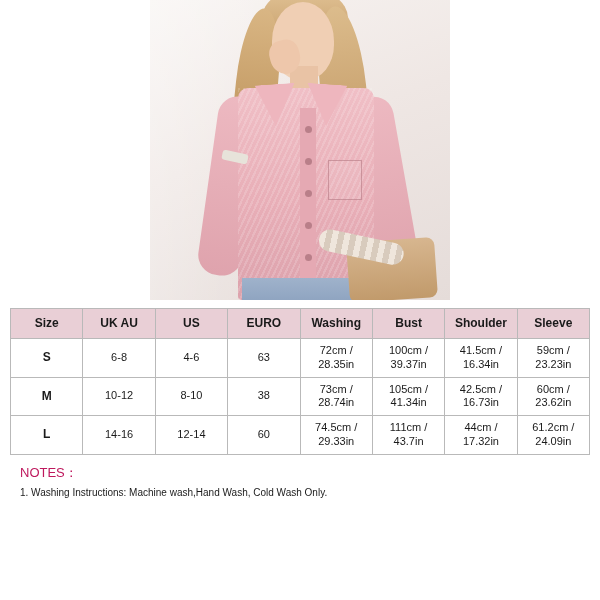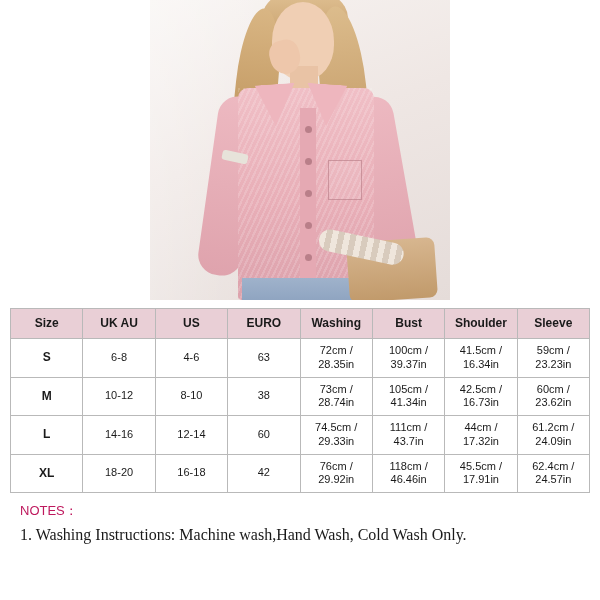--- a/index.html
+++ b/index.html
@@ -214,24 +214,24 @@
   .notes {
     margin: 9px 0 0 20px;
   }
   .notes-title {
     font-size: 13px;
     color: #be185d;
     margin-bottom: 3px;
     font-family: "Liberation Sans", sans-serif;
   }
   .notes-line {
-    font-size: 16px;
+    font-size: 10px;
     color: #1a1a1a;
     line-height: 1.55;
-    font-family: Liberation Serif, serif;
+    font-family: Liberation Sans, sans-serif;
   }
 </style>
 </head>
 <body>
 
 <div class="page">
 
   <div class="photo">
     <div class="photo-inner">
       <div class="backdrop"></div>
@@ -298,30 +298,20 @@
       <tr>
         <td class="size-col">L</td>
         <td>14-16</td>
         <td>12-14</td>
         <td>60</td>
         <td>74.5cm / 29.33in</td>
         <td>111cm / 43.7in</td>
         <td>44cm / 17.32in</td>
         <td>61.2cm / 24.09in</td>
       </tr>
-      <tr>
-        <td class="size-col">XL</td>
-        <td>18-20</td>
-        <td>16-18</td>
-        <td>42</td>
-        <td>76cm / 29.92in</td>
-        <td>118cm / 46.46in</td>
-        <td>45.5cm / 17.91in</td>
-        <td>62.4cm / 24.57in</td>
-      </tr>
     </tbody>
   </table>
 
   <div class="notes">
     <div class="notes-title">NOTES：</div>
     <div class="notes-line">1. Washing Instructions: Machine wash,Hand Wash, Cold Wash Only.</div>
   </div>
 
 </div>
 

